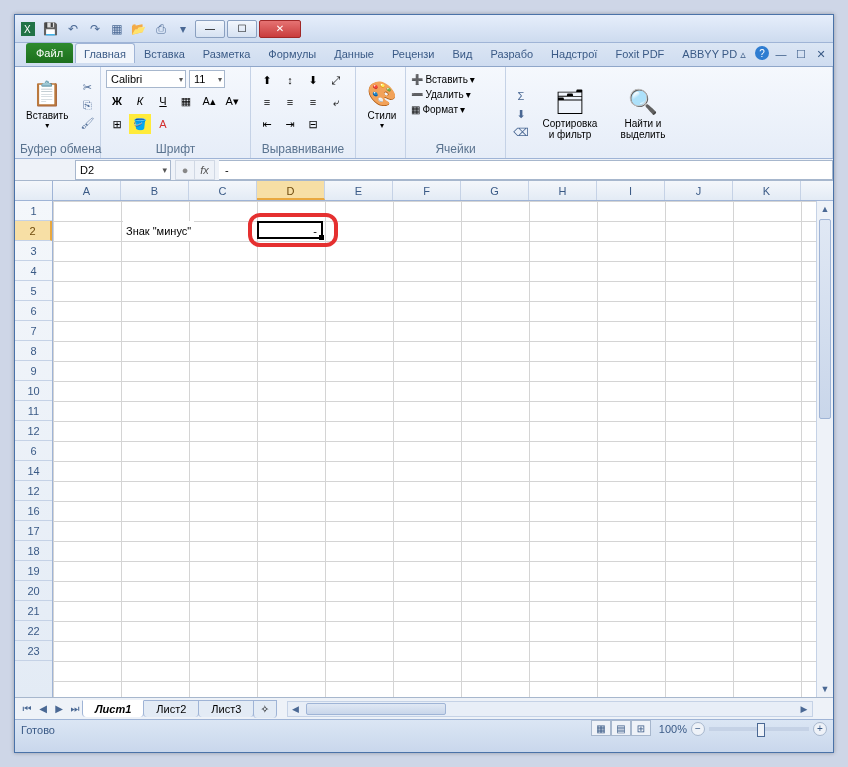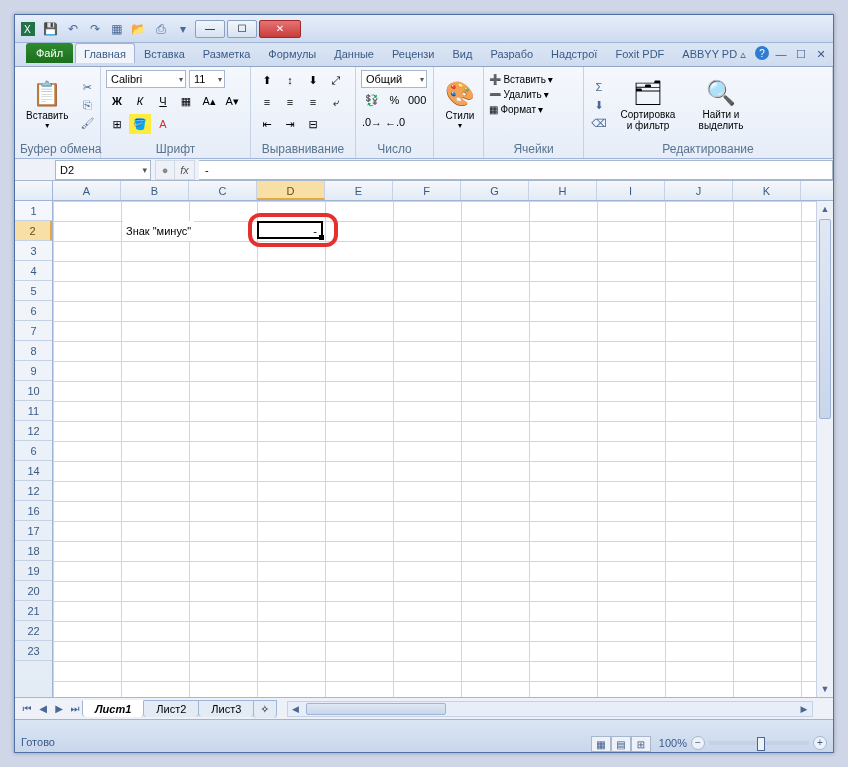--- a/index.html
+++ b/index.html
@@ -37,21 +37,21 @@
 .stack { display: flex; flex-direction: column; gap: 2px; }
 .sbtn { width: 20px; height: 16px; display: flex; align-items: center; justify-content: center; font-size: 11px; cursor: pointer; color: #4a6894; }
 .combo { height: 18px; border: 1px solid #a7b7cd; background: #fff; font-size: 11px; padding: 0 14px 0 4px; position: relative; display: flex; align-items: center; }
 .combo::after { content: "▾"; position: absolute; right: 2px; font-size: 8px; color: #555; }
 .btnrow { display: flex; gap: 1px; }
 .btnrow .rb { width: 22px; height: 20px; display: flex; align-items: center; justify-content: center; font-size: 11px; cursor: pointer; border: 1px solid transparent; }
 .cellsrow { display: flex; gap: 2px; align-items: center; font-size: 10px; }
 
 
 .fbar { height: 22px; border-bottom: 1px solid #a7b7cd; display: flex; align-items: center; background: #eef2f8; font-size: 11px; }
-.namebox { width: 96px; height: 20px; border: 1px solid #a7b7cd; background: #fff; margin-left: 40px; display: flex; align-items: center; padding: 0 4px; position: relative; }
+.namebox { width: 96px; height: 20px; border: 1px solid #a7b7cd; background: #fff; margin-left: 60px; display: flex; align-items: center; padding: 0 4px; position: relative; }
 .namebox::after { content: "▾"; position: absolute; right: 3px; font-size: 9px; color: #555; }
 .fbbtns { display: flex; gap: 0; margin: 0 4px; }
 .fbbtns span { width: 20px; text-align: center; color: #888; border: 1px solid #d0d8e4; border-left: none; height: 20px; line-height: 18px; }
 .fx { font-style: italic; color: #555 !important; }
 .formula-input { flex: 1; height: 20px; border: 1px solid #a7b7cd; border-left: none; background: #fff; padding: 0 6px; display: flex; align-items: center; }
 
 
 .gridarea { flex: 1; display: flex; flex-direction: column; background: #fff; overflow: hidden; position: relative; }
 .colhdr { height: 20px; display: flex; background: linear-gradient(#f4f7fb,#e3ebf5); border-bottom: 1px solid #9fb4d6; font-size: 11px; }
 .corner { width: 38px; border-right: 1px solid #9fb4d6; background: linear-gradient(#f4f7fb,#e3ebf5); }
@@ -80,21 +80,21 @@
 .sheetnav { display: flex; margin-left: 4px; }
 .sheetnav span { width: 16px; text-align: center; color: #4a6894; cursor: pointer; font-size: 10px; }
 .stab { padding: 2px 12px; background: #e3ebf5; border: 1px solid #9fb4d6; border-bottom: none; margin-left: -1px; cursor: pointer; border-radius: 0 0 4px 4px; }
 .stab.active { background: #fff; font-weight: bold; border-top-color: #fff; z-index: 1; font-style: italic; }
 .stab.new { padding: 2px 6px; }
 .hscroll { flex: 1; height: 16px; margin: 0 20px 0 10px; background: #e8eef7; border: 1px solid #c5d2e6; position: relative; }
 .hscroll .arr { position: absolute; width: 16px; text-align: center; font-size: 9px; line-height: 14px; color: #4a6894; }
 .hscroll .thumb { position: absolute; left: 18px; top: 1px; bottom: 1px; width: 140px; background: linear-gradient(#e0e8f4,#c9d6ea); border: 1px solid #9fb4d6; border-radius: 2px; }
 
 
-.statusbar { height: 16px; background: linear-gradient(#dbe6f4,#c9d7ec); border-top: 1px solid #9fb4d6; display: flex; align-items: flex-start; font-size: 11px; padding: 16px 6px; color: #3a5a86; }
+.statusbar { height: 16px; background: linear-gradient(#dbe6f4,#c9d7ec); border-top: 1px solid #9fb4d6; display: flex; align-items: flex-end; font-size: 11px; padding: 16px 6px; color: #3a5a86; }
 .statusbar .spacer { flex: 1; }
 .viewbtns { display: flex; gap: 0; margin-right: 8px; }
 .viewbtns span { width: 20px; height: 16px; border: 1px solid #a7b7cd; display: flex; align-items: center; justify-content: center; font-size: 10px; cursor: pointer; background: #eef2f8; }
 .zoom { display: flex; align-items: center; gap: 4px; }
 .zoom .zbar { width: 100px; height: 4px; background: #c5d2e6; position: relative; }
 .zoom .zbar::after { content: ""; position: absolute; left: 48px; top: -4px; width: 6px; height: 12px; background: #eef2f8; border: 1px solid #4a6894; }
 .zoom .zbtn { width: 14px; height: 14px; border: 1px solid #a7b7cd; border-radius: 50%; text-align: center; line-height: 12px; font-size: 10px; cursor: pointer; background: #eef2f8; }
 </style>
 </head>
 <body>
@@ -203,35 +203,20 @@
         </div>
         <div class="btnrow">
           <span class="rb">⇤</span>
           <span class="rb">⇥</span>
           <span class="rb">⊟</span>
         </div>
       </div>
       <div class="glabel">Выравнивание</div>
     </div>
 
-    <div class="rgroup" style="width:78px">
-      <div class="stack" style="flex:1;gap:2px">
-        <div class="combo" style="width:66px">Общий</div>
-        <div class="btnrow">
-          <span class="rb">💱</span>
-          <span class="rb">%</span>
-          <span class="rb">000</span>
-        </div>
-        <div class="btnrow">
-          <span class="rb">.0→</span>
-          <span class="rb">←.0</span>
-        </div>
-      </div>
-      <div class="glabel">Число</div>
-    </div>
 
     <div class="rgroup" style="width:50px">
       <div class="grow">
         <div class="bigbtn">
           <span class="bicon">🎨</span>
           <span class="blabel">Стили</span>
           <span style="font-size:8px">▾</span>
         </div>
       </div>
       <div class="glabel">&nbsp;</div>
@@ -267,21 +252,20 @@
         </div>
         <div class="bigbtn">
           <span class="bicon">🗂</span>
           <span class="blabel" style="width:60px;white-space:normal;text-align:center;line-height:1.1">Сортировка и фильтр</span>
         </div>
         <div class="bigbtn">
           <span class="bicon">🔍</span>
           <span class="blabel" style="width:56px;white-space:normal;text-align:center;line-height:1.1">Найти и выделить</span>
         </div>
       </div>
-      <div class="glabel">Редактирование</div>
     </div>
   </div>
 
   <div class="fbar">
     <div class="namebox">D2</div>
     <div class="fbbtns">
       <span style="border-left:1px solid #d0d8e4">●</span>
       <span class="fx">fx</span>
     </div>
     <div class="formula-input">-</div>

